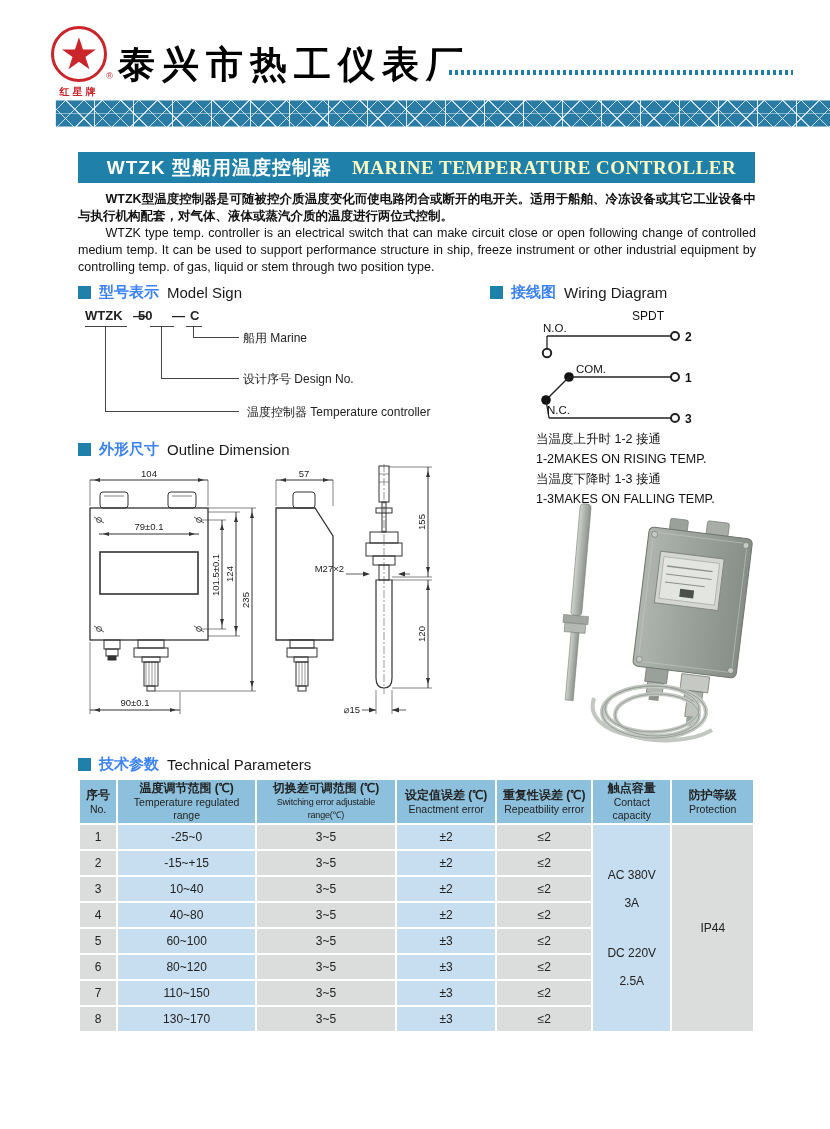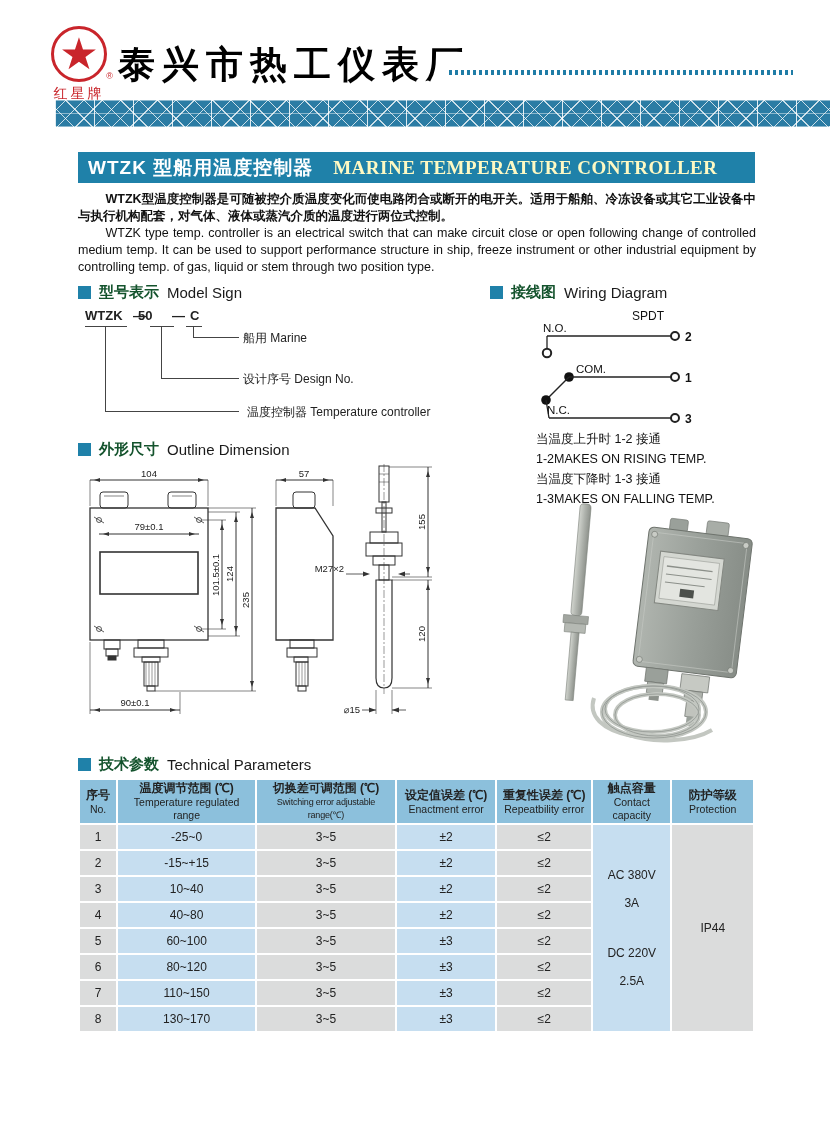--- a/index.html
+++ b/index.html
@@ -11,55 +11,55 @@
   .abs { position:absolute; }
 
   
   .logo-wrap { left:44px; top:26px; width:70px; text-align:center; }
   .logo-circle {
     width:56px; height:56px; border:3px solid #c9252b; border-radius:50%;
     margin:0 auto; position:relative; display:flex; align-items:center; justify-content:center;
   }
   .logo-star { color:#c9252b; font-size:44px; line-height:44px; }
   .logo-reg { position:absolute; right:-9px; bottom:-2px; font-size:9px; color:#c9252b; }
-  .logo-brand { color:#c9252b; font-size:14px; font-weight:normal; letter-spacing:3px; margin-top:3px; white-space:nowrap; }
+  .logo-brand { color:#c9252b; font-size:10px; font-weight:bold; letter-spacing:3px; margin-top:3px; white-space:nowrap; }
   .company-name {
     left:118px; top:40px; font-size:37px; font-weight:900; letter-spacing:7px;
     color:#000; white-space:nowrap;
   }
   .dotted-leader {
     left:449px; top:70px; width:344px; height:5px;
     background:repeating-linear-gradient(90deg,#1f7ca6 0 3px,transparent 3px 6px);
   }
   .lattice-band {
     left:55px; top:100px; width:775px; height:27px; background-color:#2b7ca4;
     background-image:
       repeating-linear-gradient(45deg, rgba(255,255,255,.75) 0 1px, transparent 1px 13px),
       repeating-linear-gradient(-45deg, rgba(255,255,255,.75) 0 1px, transparent 1px 13px),
       repeating-linear-gradient(90deg, rgba(255,255,255,.85) 0 1px, transparent 1px 39px),
       repeating-linear-gradient(0deg, rgba(255,255,255,.45) 0 1px, transparent 1px 13px);
   }
 
   
   .title-bar {
     left:78px; top:152px; width:677px; height:31px; background:#1f81a9;
-    display:flex; align-items:center; padding-left:10px; gap:20px; white-space:nowrap;
+    display:flex; align-items:center; padding-left:10px; gap:20px; white-space:nowrap;justify-content:center;
   }
   .title-cn { color:#fff; font-size:19px; font-weight:bold; letter-spacing:1px; }
   .title-en { color:#fef9c3; font-size:19px; font-weight:bold; font-family:"Liberation Serif", serif; letter-spacing:.5px; }
 
   
   .intro { left:78px; top:191px; width:678px; font-size:12.5px; line-height:17px; text-align:justify; }
   .intro p { text-indent:2.2em; }
   .intro .cn { font-weight:bold; }
 
   
   .sec-head { display:flex; align-items:center; gap:8px; font-size:15px; white-space:nowrap; }
   .sec-square { width:13px; height:13px; background:#1f81a9; flex:none; }
-  .sec-cn { font-weight:bold; color:#14532d; }
+  .sec-cn { font-weight:bold; color:#3b82f6; }
   .sec-en { color:#1a1a1a; }
 
   
   .ms-code { font-size:13px; font-weight:bold; color:#222; white-space:nowrap; }
   .ms-underline { border-top:1.4px solid #444; }
   .ms-vline { border-left:1.2px solid #444; width:0; }
   .ms-hline { border-top:1.2px solid #444; height:0; }
   .ms-label { font-size:12px; color:#222; white-space:nowrap; }
 
   

